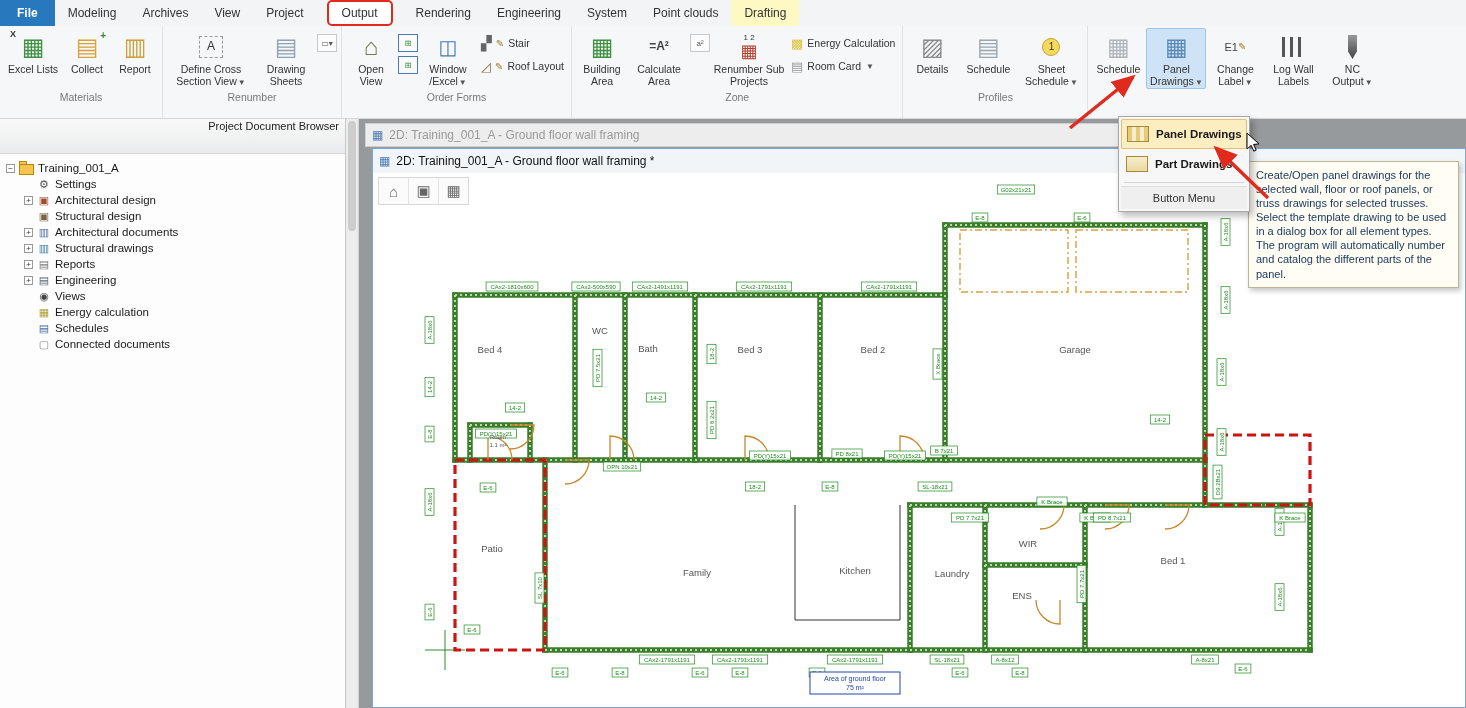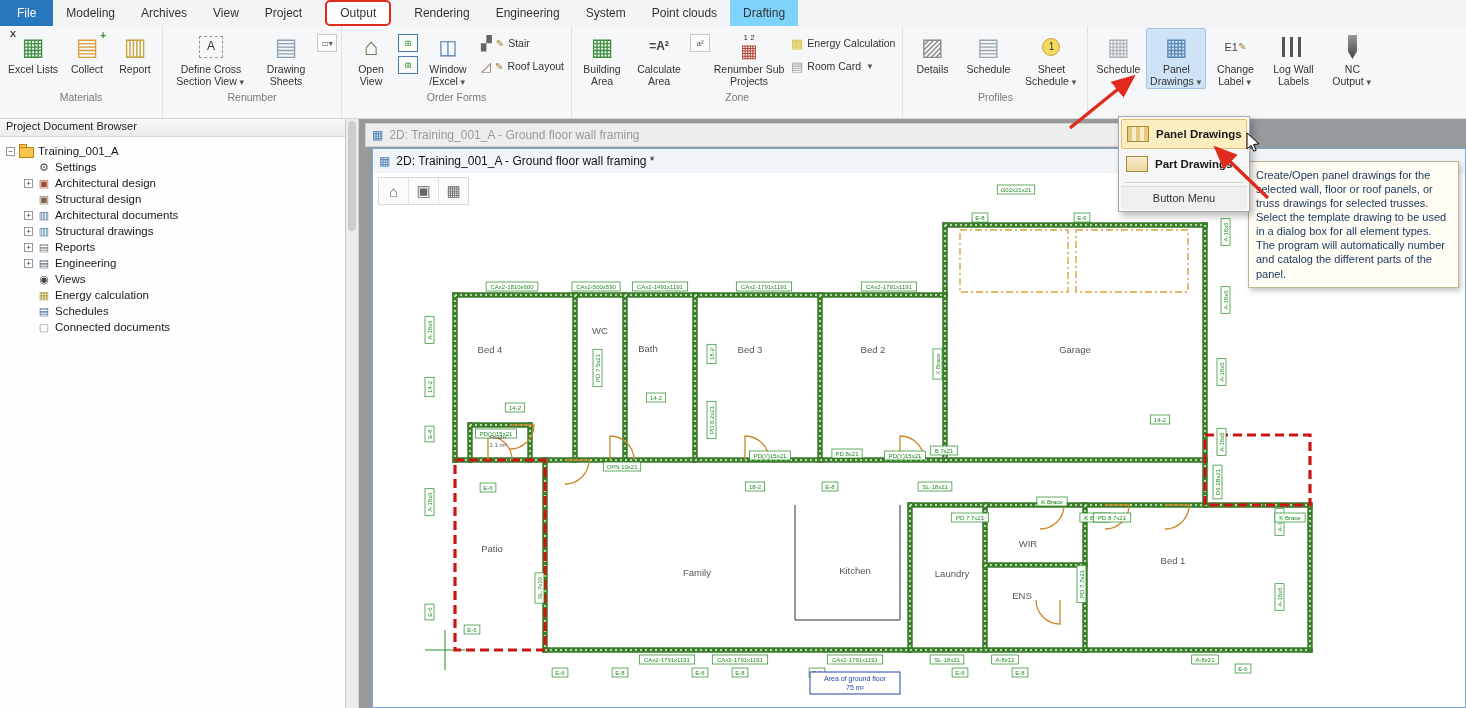--- a/index.html
+++ b/index.html
@@ -2,23 +2,23 @@
 <html><head>
 <meta charset="utf-8">
 <style>
   html,body{margin:0;padding:0;}
   body{width:1466px;height:708px;position:relative;overflow:hidden;background:#fff;
        font-family:"Liberation Sans",sans-serif;-webkit-font-smoothing:antialiased;}
   
   .tabbar{position:absolute;left:0;top:0;width:1466px;height:26px;background:#f3f4f5;
           border-bottom:1px solid #e2e3e4;display:flex;align-items:stretch;z-index:10;}
   .tab{padding:0 13px;font-size:12px;color:#333;display:flex;align-items:center;white-space:nowrap;}
-  .tab.file{background:#2878be;color:#fff;padding:0 17px;}
+  .tab.file{background:#2878be;color:#fff;padding:0 17px;font-weight:bold;}
   .tab.output{background:#fff;border:2px solid #e02a1e;border-radius:5px;margin:0 10px;}
-  .tab.drafting{background:#7dd3fc;}
+  .tab.drafting{background:#fef9c3;}
   .tab.paneltab{background:#5eead4;border:1px solid #e0e0e0;border-bottom:none;margin-top:48px;}
   
   .ribbon{position:absolute;left:0;top:26px;width:1466px;height:92px;background:#f6f7f8;
           border-bottom:1px solid #d6d7d8;display:flex;z-index:10;}
   .rgroup{position:relative;height:92px;border-right:1px solid #e2e2e2;padding:2px 4px 14px 4px;
           box-sizing:border-box;display:flex;align-items:flex-start;gap:2px;}
   .rgroup-label{position:absolute;bottom:15px;left:0;right:0;text-align:center;font-size:10.5px;color:#777;}
   .rbtn{display:flex;flex-direction:column;align-items:center;font-size:10.5px;color:#333;
         text-align:center;line-height:1.12;padding-top:3px;box-sizing:border-box;border:1px solid transparent;}
   .rbtn .ric{width:30px;height:30px;display:flex;align-items:center;justify-content:center;
@@ -38,22 +38,22 @@
          font-size:10px;color:#333;display:flex;align-items:center;justify-content:center;}
   .brick{width:26px;height:17px;border:1px solid #9a4f2e;
          background:repeating-linear-gradient(0deg,#c87137 0 4px,#ecd9c9 4px 5px);}
   .logs{width:22px;height:20px;background:repeating-linear-gradient(90deg,#555 0 3px,transparent 3px 8px);}
   .drill{width:9px;height:24px;background:linear-gradient(#999,#444);
          clip-path:polygon(0 0,100% 0,100% 68%,50% 100%,0 68%);}
   .e1ic{font-size:11px;font-weight:normal;color:#444;}
   
   .sidebar{position:absolute;left:0;top:118px;width:346px;bottom:0;background:#fdfdfd;
            border-right:1px solid #c8c8c8;box-sizing:border-box;}
-  .sidebar-header{height:19px;background:linear-gradient(#f9f9f9,#eaebec);border-bottom:1px solid #d5d5d5;
-                  font-size:11px;color:#222;padding:2px 6px;box-sizing:border-box;}
+  .sidebar-header{height:36px;background:linear-gradient(#f9f9f9,#eaebec);border-bottom:1px solid #d5d5d5;
+                  font-size:11px;color:#222;padding:2px 6px;box-sizing:border-box;text-align:right;}
   .tree{padding:6px 2px;font-size:11.5px;color:#1a1a1a;}
   .titem{display:flex;align-items:center;height:16px;cursor:default;}
   .texp{width:9px;height:9px;border:1px solid #999;background:#fff;font-size:8px;line-height:7px;
         text-align:center;margin-right:4px;color:#333;box-sizing:border-box;flex:none;}
   .texp.none{border:none;background:transparent;}
   .ticon{width:14px;height:13px;margin-right:4px;font-size:11px;line-height:13px;text-align:center;flex:none;}
   .ti-folder{width:13px;height:9px;background:#f6c44f;border:1px solid #b8860b;position:relative;margin-top:2px;}
   .ti-folder::before{content:"";position:absolute;left:-1px;top:-4px;width:6px;height:2px;
                      background:#f6c44f;border:1px solid #b8860b;border-bottom:none;}
   

